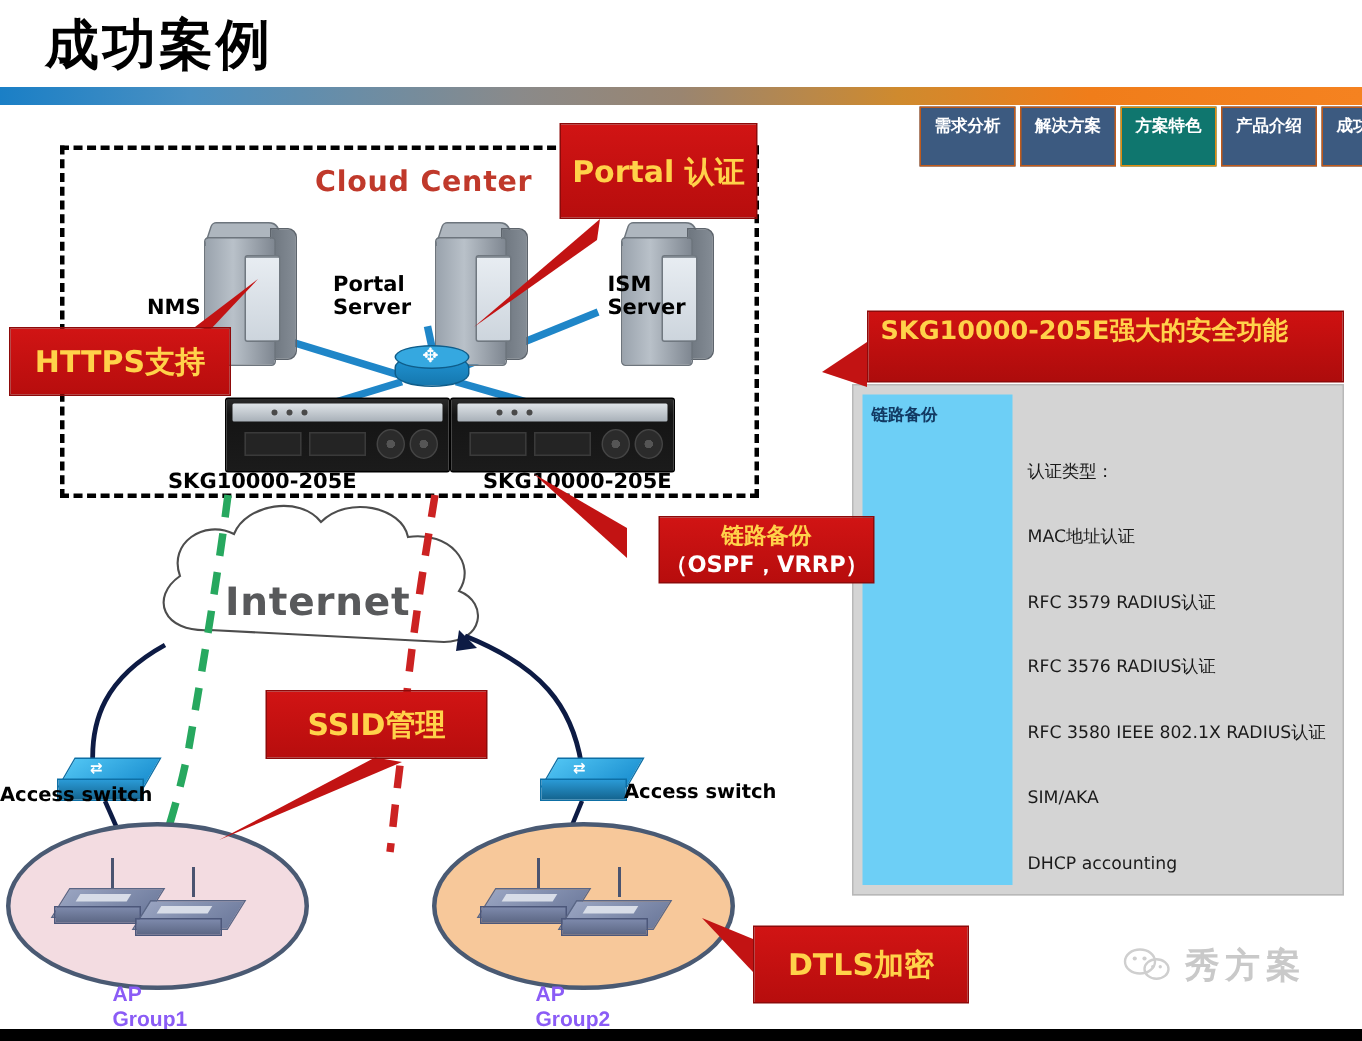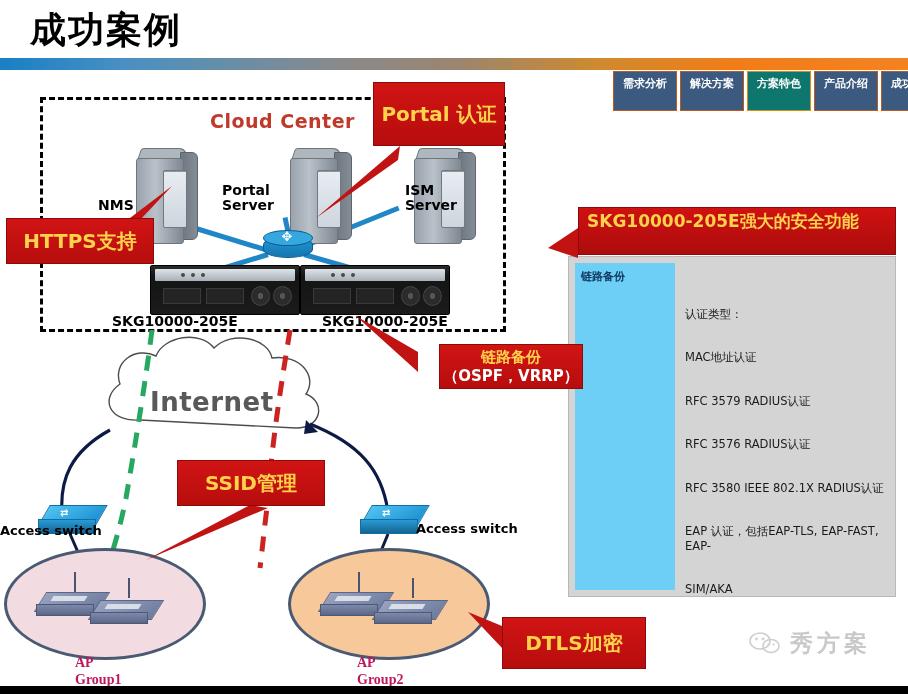--- a/index.html
+++ b/index.html
@@ -128,22 +128,22 @@
   }
   .acc-switch .ar{position:absolute;color:#fff;font-size:10px;font-weight:bold;}
   .acc-label{
     position:absolute;font-size:13px;font-weight:bold;color:#000;white-space:nowrap;
     font-family:"DejaVu Sans","Liberation Sans",sans-serif;
   }
 
   
   .ap-group{position:absolute;border:3px solid #4a5a73;border-radius:50%;}
   .ap-label{
-    position:absolute;font-size:14px;font-weight:bold;color:#be185d;line-height:17px;
-    font-family:Liberation Serif, serif;
+    position:absolute;font-size:14px;font-weight:bold;color:#8b5cf6;line-height:17px;
+    font-family:Liberation Sans, sans-serif;
   }
   .ap-dev{position:absolute;width:72px;height:40px;}
   .ap-dev .slab{
     position:absolute;left:4px;top:12px;width:62px;height:18px;
     background:linear-gradient(135deg,#98a3c0,#6d7a9c);
     transform:skewX(-32deg);border:1px solid #5a6party;
     border:1px solid #5a6685;
   }
   .ap-dev .face{
     position:absolute;left:0;top:24px;width:56px;height:10px;
@@ -382,22 +382,22 @@
 
 <div id="info-panel">
   <div id="panel-key">链路备份</div>
   <div id="panel-body">
 
     <div class="pb-line">认证类型：</div>
     <div class="pb-line">MAC地址认证</div>
     <div class="pb-line">RFC 3579 RADIUS认证</div>
     <div class="pb-line">RFC 3576 RADIUS认证</div>
     <div class="pb-line">RFC 3580 IEEE 802.1X RADIUS认证</div>
-    <div class="pb-line">EAP 认证，包括EAP-TLS, EAP-FAST,  EAP-</div>
     <div class="pb-line">SIM/AKA</div>
+    <div class="pb-line">DHCP accounting</div>
 
     
 
     
     
     
 
     
 
     

